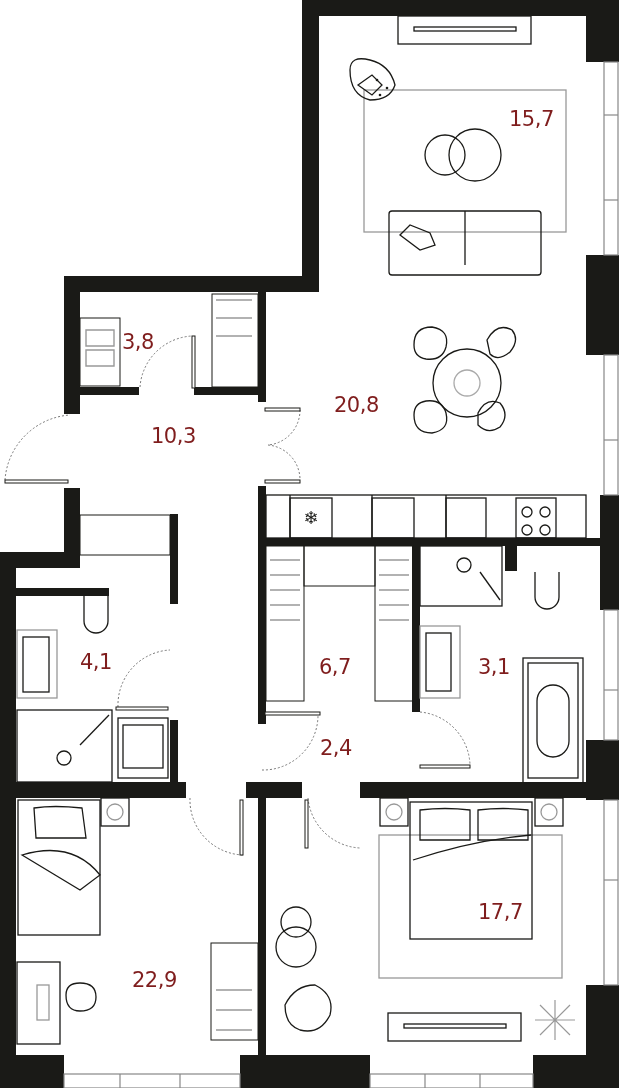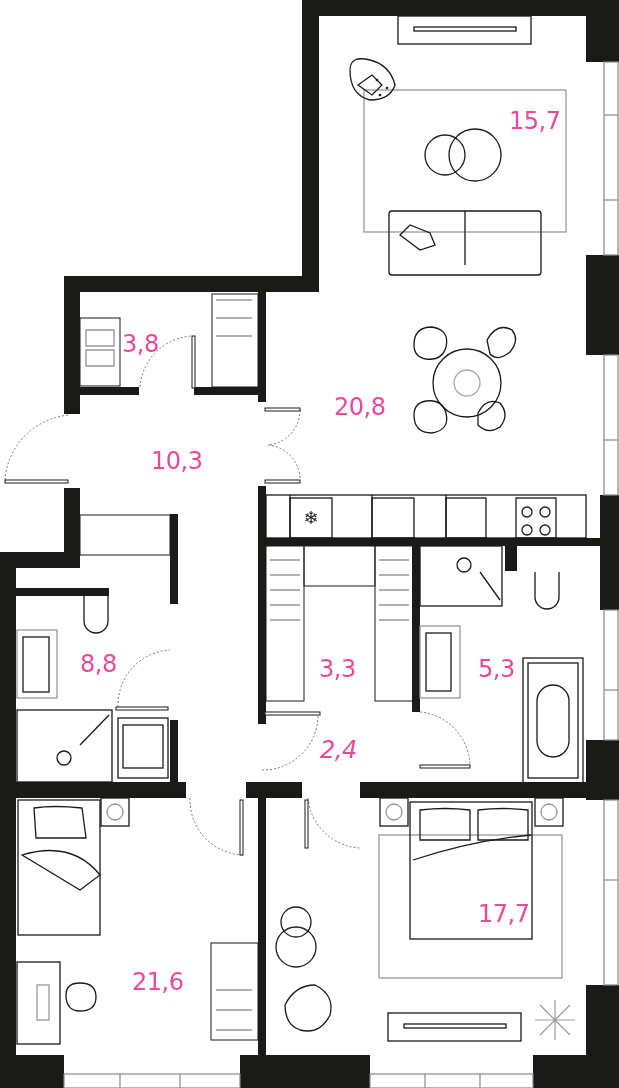--- a/index.html
+++ b/index.html
@@ -1,18 +1,18 @@
 <!DOCTYPE html>
 <html><head>
 <meta charset="utf-8">
 <style>
   html, body { margin: 0; padding: 0; background: #ffffff; }
   body { width: 619px; height: 1088px; position: relative; overflow: hidden; font-family: "DejaVu Sans", sans-serif; }
   #plan { position: absolute; left: 0; top: 0; width: 619px; height: 1088px; }
-  .area-label { position: absolute; font-family: "DejaVu Sans", sans-serif; font-size: 24px; color: #ec4899; letter-spacing: -0.5px; white-space: nowrap; text-align: right; }
+  .area-label { position: absolute; font-family: "DejaVu Sans", sans-serif; font-size: 21px; color: #7f1d1d; letter-spacing: -0.5px; white-space: nowrap; text-align: right; }
 </style>
 </head>
 <body>
 
 <svg id="plan" viewBox="0 0 619 1088" xmlns="http://www.w3.org/2000/svg">
 
   <g fill="#1a1a17">
 
     <rect x="302" y="0" width="317" height="16"></rect>
     <rect x="302" y="0" width="17" height="290"></rect>
@@ -200,20 +200,20 @@
     <rect x="388" y="1013" width="133" height="28"></rect>
     <rect x="404" y="1024" width="102" height="4"></rect>
   </g>
   <g fill="none" stroke="#999" stroke-width="1.2">
     <path d="M 555 1000 l 0 40 M 535 1020 l 40 0 M 540 1005 l 30 30 M 570 1005 l -30 30"></path>
   </g>
 </svg>
 
 <div class="area-label" style="left:509px; top:107px;">15,7</div>
 <div class="area-label" style="left:122px; top:330px;">3,8</div>
-<div class="area-label" style="left:151px; top:447px;">10,3</div>
+<div class="area-label" style="left:151px; top:424px;">10,3</div>
 <div class="area-label" style="left:334px; top:393px;">20,8</div>
-<div class="area-label" style="left:80px; top:650px;">8,8</div>
-<div class="area-label" style="left:319px; top:655px;">3,3</div>
-<div class="area-label" style="left:478px; top:655px;">5,3</div>
-<div class="area-label" style="left:320px; top:736px;font-style:italic;">2,4</div>
-<div class="area-label" style="left:132px; top:968px;">21,6</div>
+<div class="area-label" style="left:80px; top:650px;">4,1</div>
+<div class="area-label" style="left:319px; top:655px;">6,7</div>
+<div class="area-label" style="left:478px; top:655px;">3,1</div>
+<div class="area-label" style="left:320px; top:736px;">2,4</div>
+<div class="area-label" style="left:132px; top:968px;">22,9</div>
 <div class="area-label" style="left:446px; top:900px;margin-left:32px;">17,7</div>
 
 </body></html>

